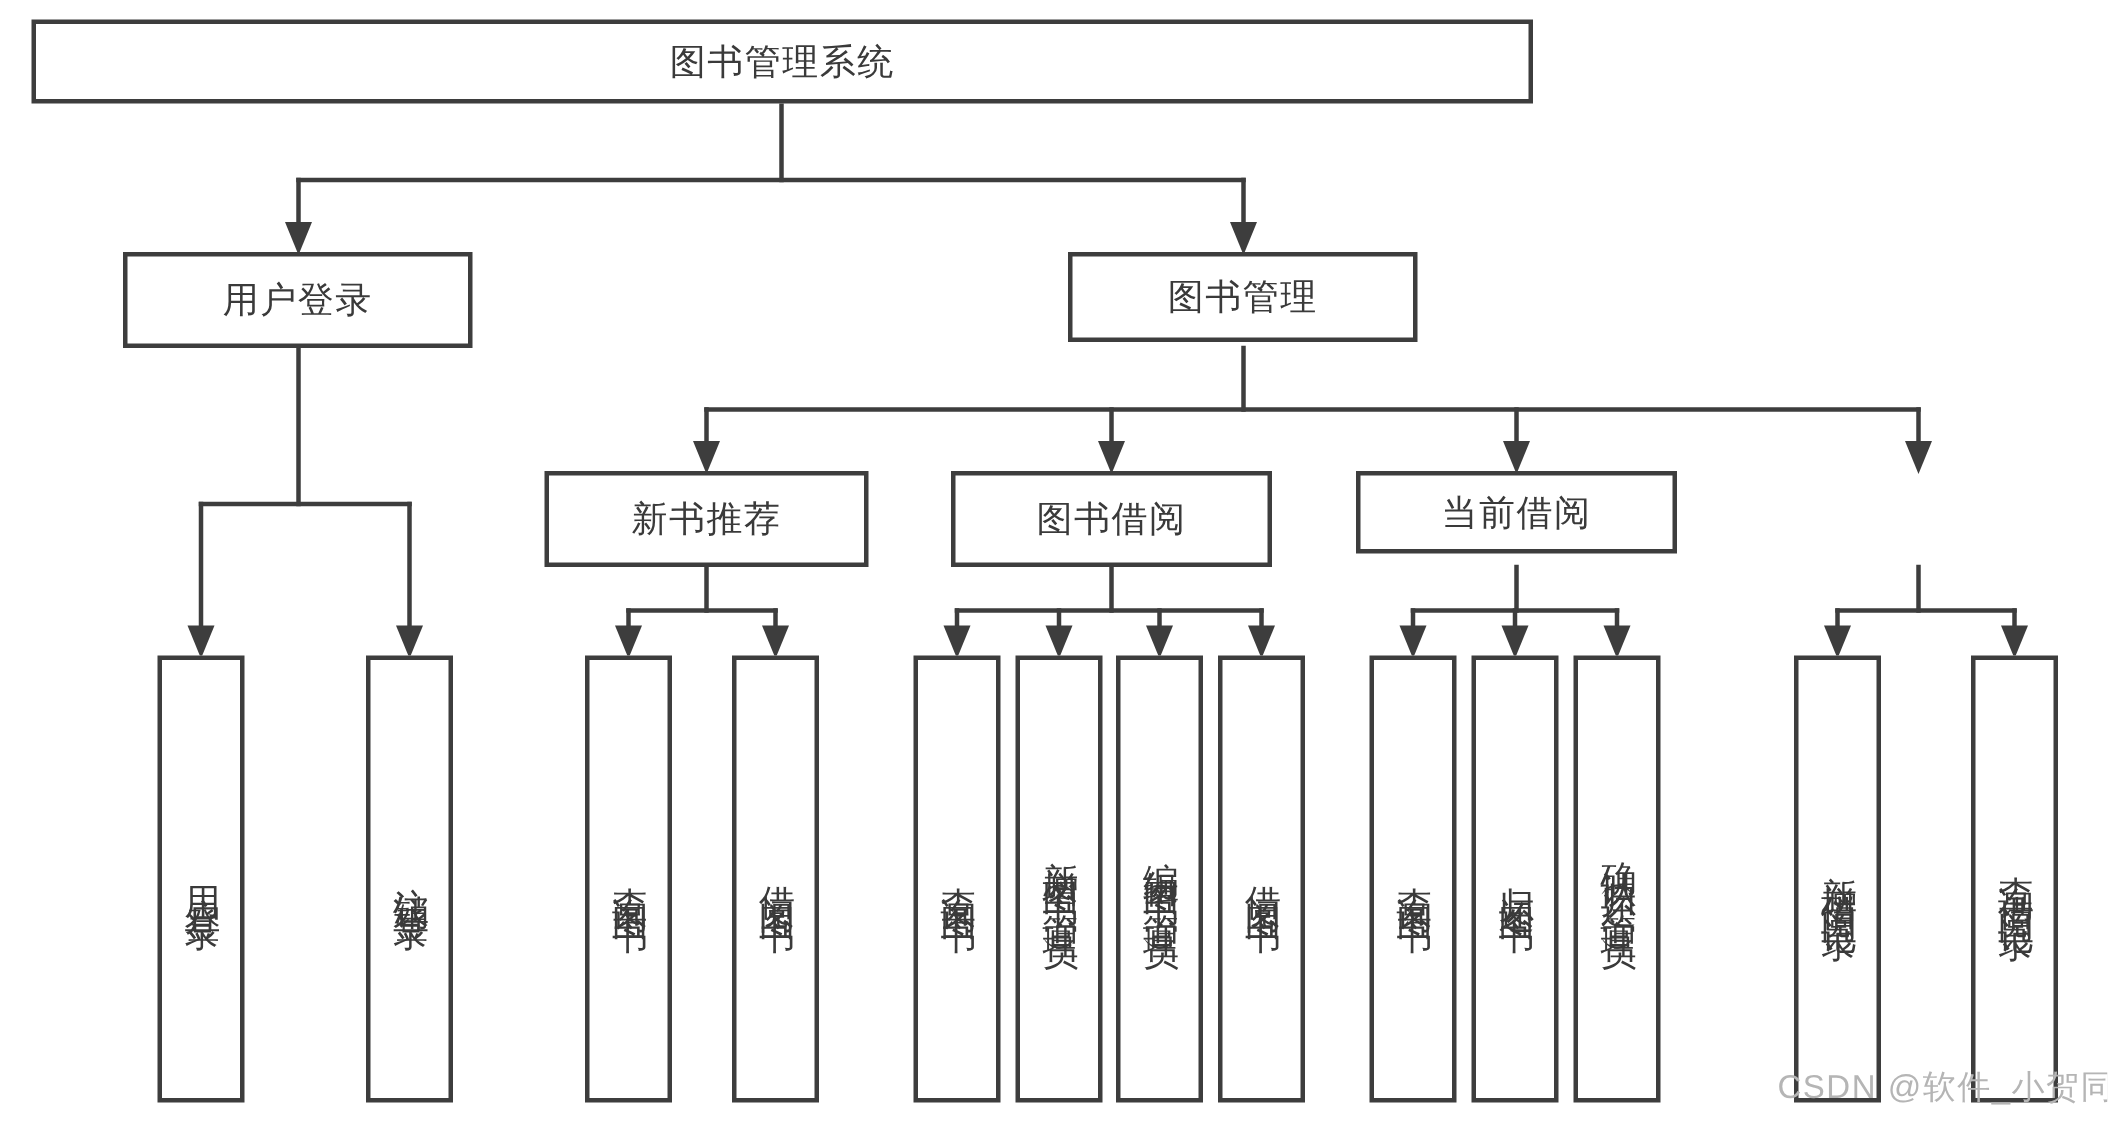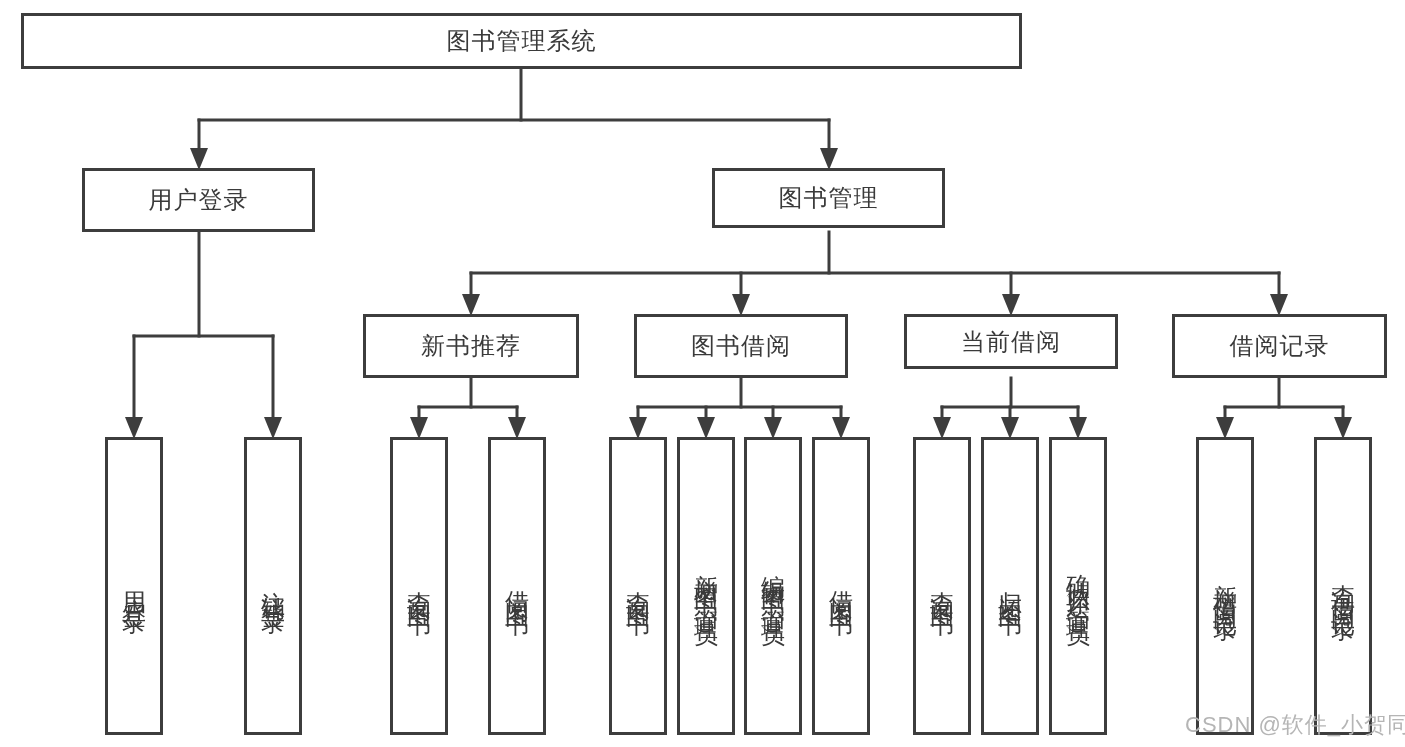--- a/index.html
+++ b/index.html
@@ -158,23 +158,20 @@
 
   <div class="box n-30">
     <span>新书推荐</span>
   </div>
   <div class="box n-31">
     <span>图书借阅</span>
   </div>
   <div class="box n-32">
     <span>当前借阅</span>
   </div>
-  <div class="box n-33">
-    <span>借阅记录</span>
-  </div>
 
   <div class="box vbox leaf l-00">
     <span>用户登录</span>
   </div>
   <div class="box vbox leaf l-01">
     <span>注销登录</span>
   </div>
 
   <div class="box vbox leaf l-100">
     <span>查询图书</span>

